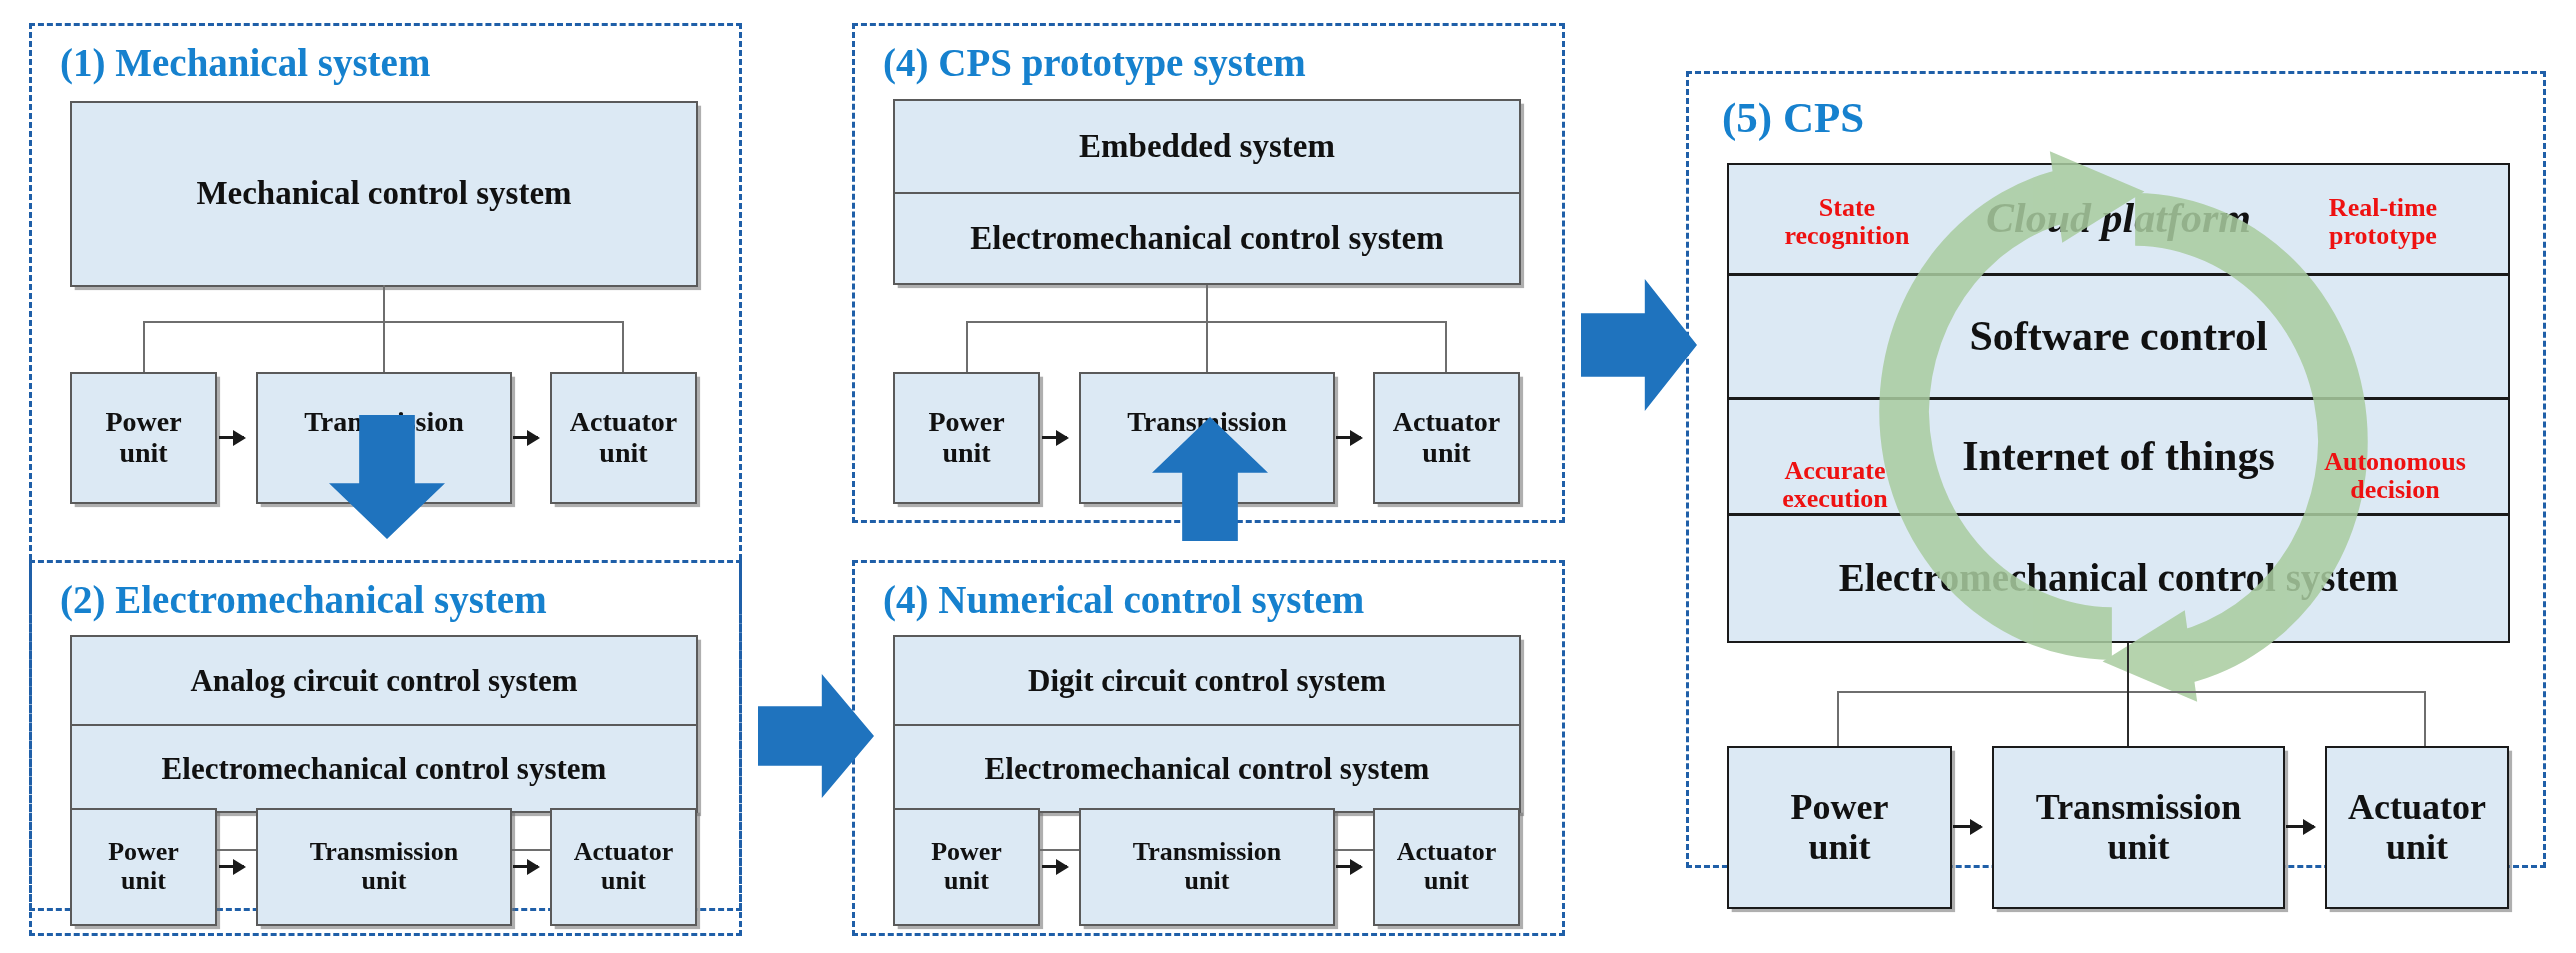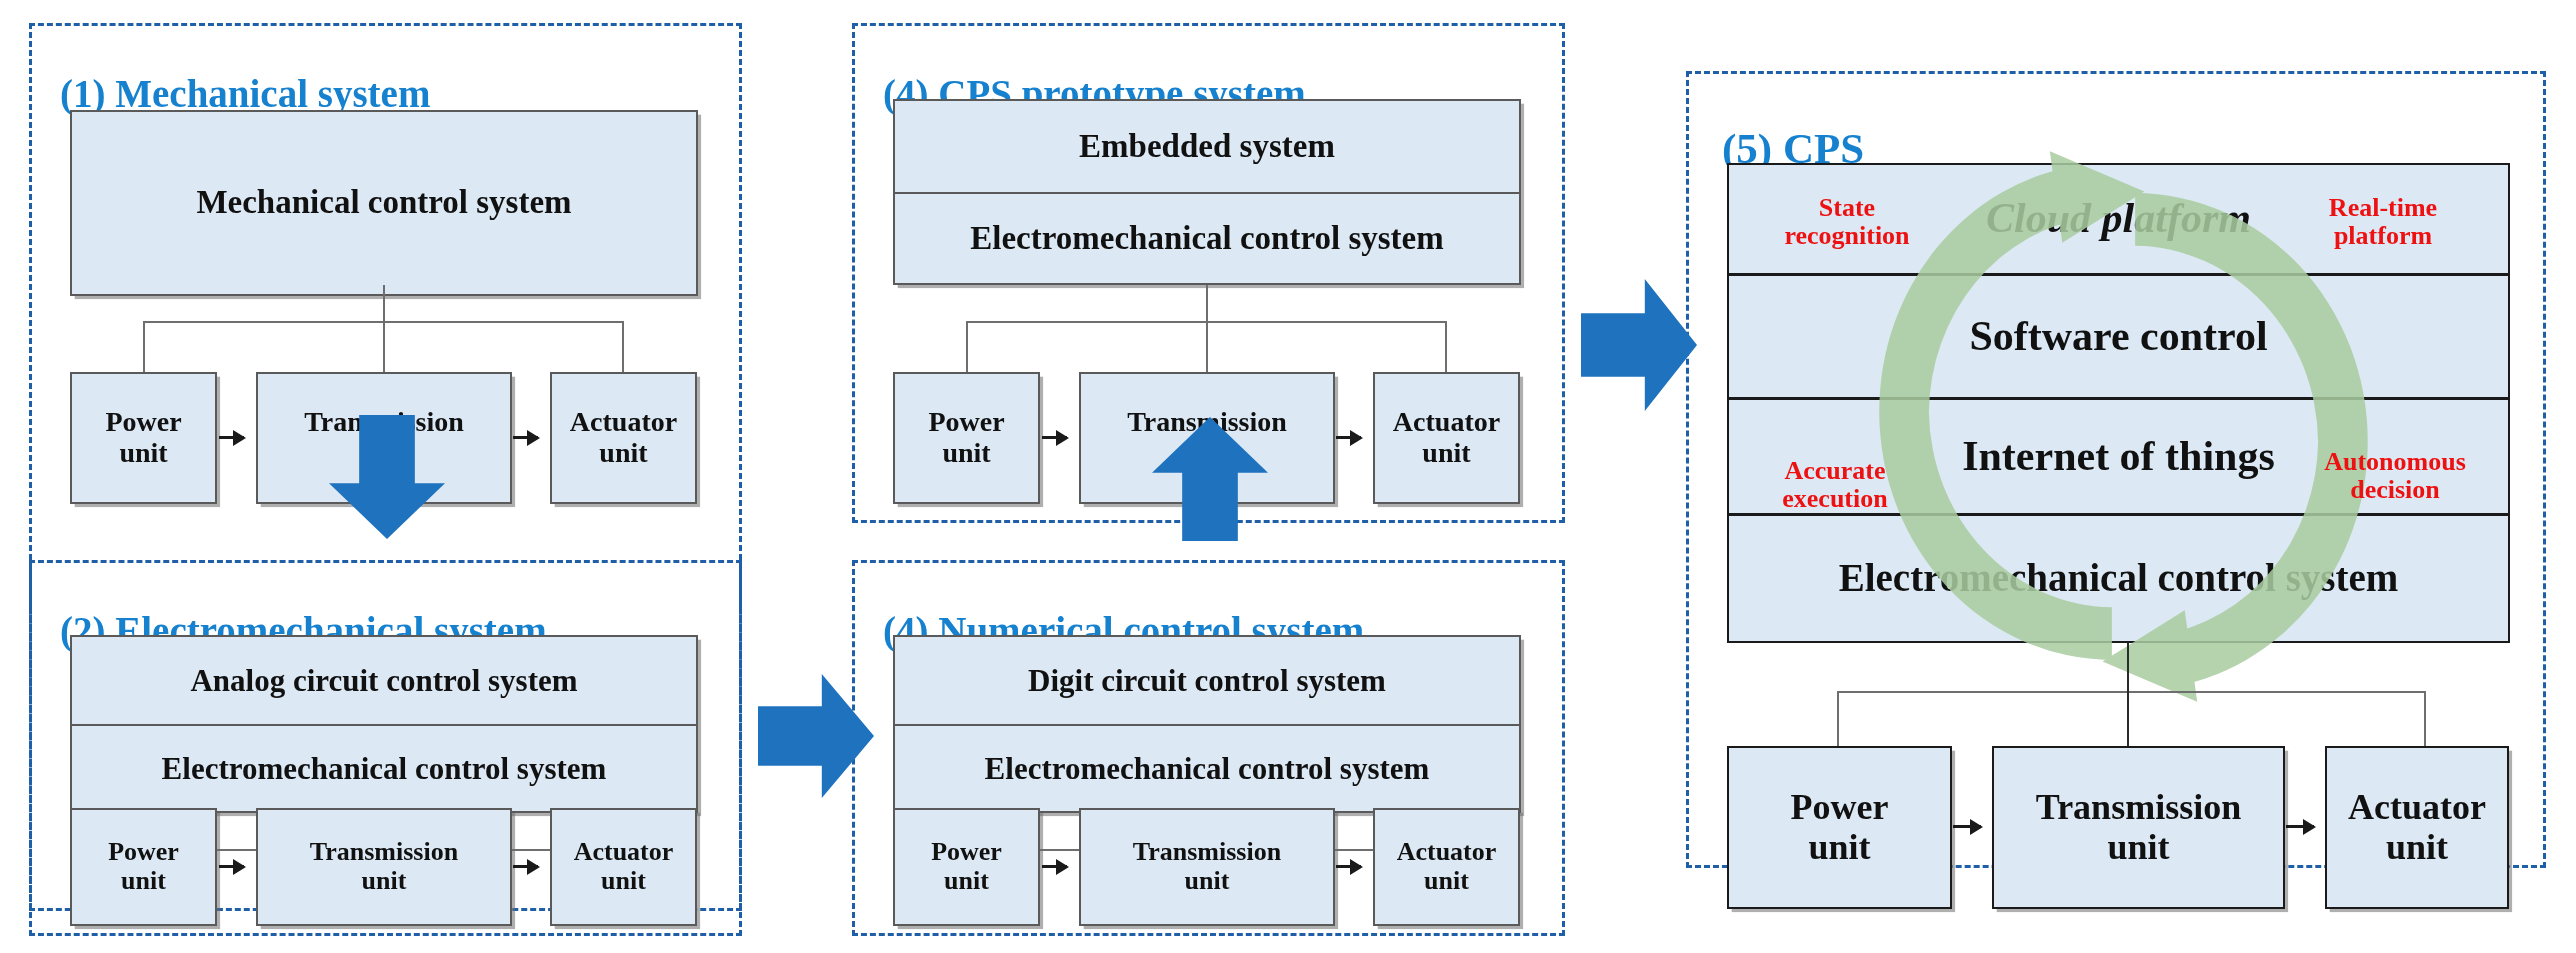--- a/index.html
+++ b/index.html
@@ -2,21 +2,21 @@
 <html style="font-size:12.4px"><head>
 <meta charset="utf-8">
 <style>
   html,body{margin:0;padding:0;background:#ffffff;}
   body{width:2576px;height:953px;position:relative;overflow:hidden;
        font-family:"Liberation Serif","DejaVu Serif",serif;}
 
   
   .panel{position:absolute;border:3.9px dashed #1F5FA8;box-sizing:border-box;background:transparent;}
   .panel-title{position:absolute;color:#1681CE;font-weight:bold;white-space:nowrap;
-               font-family:"Liberation Serif","DejaVu Serif",serif;margin-top:31px;}
+               font-family:"Liberation Serif","DejaVu Serif",serif;}
 
   
   .stack{position:absolute;border:2.3px solid #5A5A5A;box-sizing:border-box;
          box-shadow:3.9px 3.9px 0 -0.8px rgba(110,110,110,.55);background:#DCE9F4;}
   .row{display:flex;align-items:center;justify-content:center;box-sizing:border-box;
        background:#DCE9F4;color:#111;font-weight:bold;text-align:center;line-height:1.08;}
   .row + .row{border-top:2.3px solid #5A5A5A;}
 
   
   .unit{position:absolute;border:2.3px solid #5A5A5A;box-sizing:border-box;background:#DCE9F4;
@@ -47,21 +47,21 @@
   .redtag{position:absolute;color:#EE1111;font-weight:bold;text-align:center;
           line-height:1.08;white-space:pre-line;}
 </style>
 </head>
 <body>
 
 <div class="panel" style="left:29.4px;top:23px;width:713px;height:888px;">
 </div>
 <div class="panel-title" style="left:60px;top:40px;font-size:39px;">(1) Mechanical system</div>
 
-<div class="stack" style="left:70px;top:110px;width:628px;height:186px;">
+<div class="stack" style="left:70px;top:101px;width:628px;height:186px;">
   <div class="row" style="height:100%;font-size:33px;">Mechanical control system</div>
 </div>
 
 <div class="ln-v" style="left:383px;top:285px;height:36px;"></div>
 <div class="ln-h" style="left:143px;top:321px;width:480px;"></div>
 <div class="ln-v" style="left:143px;top:321px;height:51px;"></div>
 <div class="ln-v" style="left:383px;top:321px;height:51px;"></div>
 <div class="ln-v" style="left:622px;top:321px;height:51px;"></div>
 
 <div class="unit" style="left:70px;top:372px;width:147px;height:132px;font-size:28px;">
@@ -184,21 +184,21 @@
                Z"></path>
 
       <polygon points="266,108 250,-10 372,42"></polygon>
     </g>
   </svg>
 </div>
 
 <div class="redtag" style="left:1758px;top:194px;width:178px;font-size:26px;">State
 recognition</div>
 <div class="redtag" style="left:2294px;top:194px;width:178px;font-size:26px;">Real-time
-platform</div>
+prototype</div>
 <div class="redtag" style="left:1742px;top:457px;width:186px;font-size:26px;">Accurate
 execution</div>
 <div class="redtag" style="left:2298px;top:448px;width:194px;font-size:26px;">Autonomous
 decision</div>
 
 <div class="ln-v dark" style="left:2127px;top:643px;height:48px;"></div>
 <div class="ln-h" style="left:1837px;top:691px;width:589px;"></div>
 <div class="ln-v" style="left:1837px;top:691px;height:59px;"></div>
 <div class="ln-v dark" style="left:2127px;top:691px;height:59px;"></div>
 <div class="ln-v" style="left:2424px;top:691px;height:59px;"></div>

